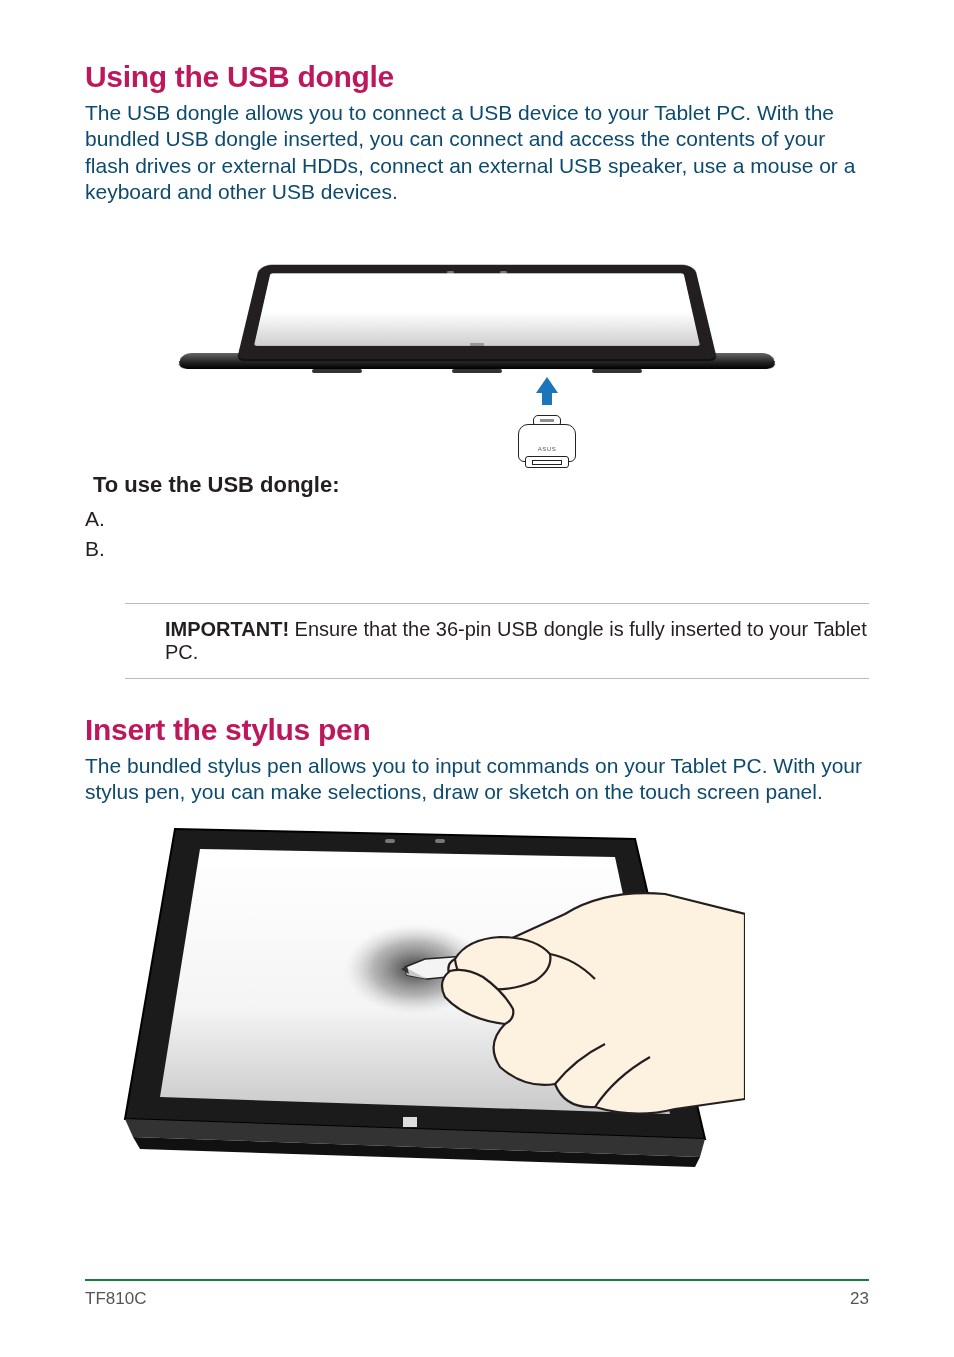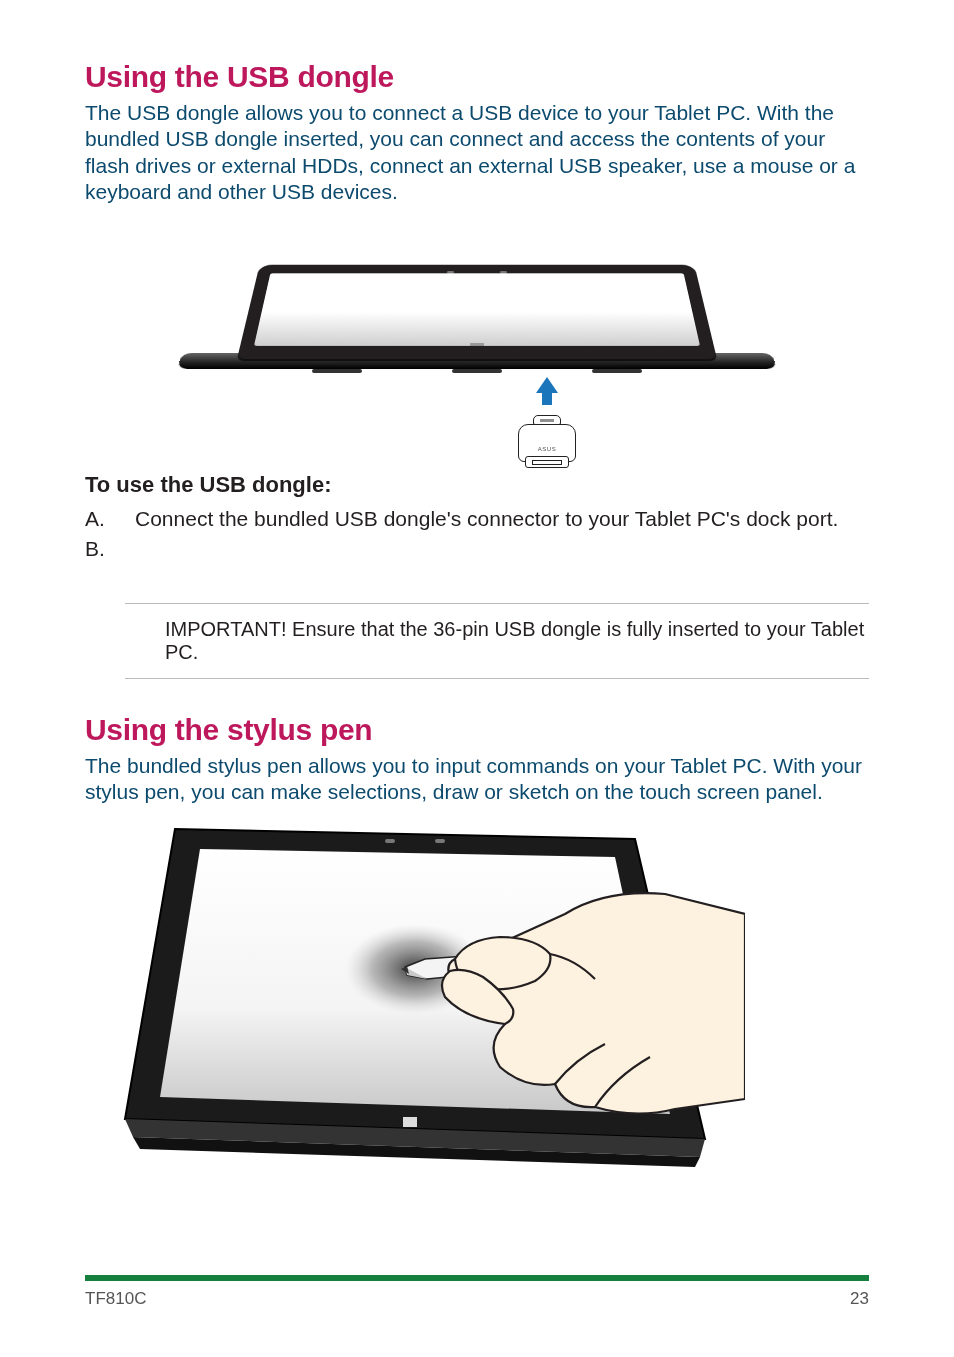--- a/index.html
+++ b/index.html
@@ -23,46 +23,47 @@
     font-size: 21px;
     line-height: 1.25;
     color: #0c4a6e;
     margin-bottom: 14px;
   }
   h3.sub-heading {
     font-size: 22px;
     font-weight: 700;
     margin-top: 8px;
     margin-bottom: 6px;
+    margin-left: 8px;
   }
   .steps {
     font-size: 21px;
     line-height: 1.45;
   }
   .steps .row { display: flex; }
   .steps .label { width: 50px; flex-shrink: 0; }
   .note-box {
     border-top: 1px solid #bbb;
     border-bottom: 1px solid #bbb;
     padding: 14px 0 14px 40px;
     margin: 38px 0 34px 40px;
     font-size: 20px;
   }
-  .note-box .important-label { font-weight: 400; }
+  .note-box .important-label { font-weight: 700; }
   .figure-wrap {
     display: flex;
     justify-content: center;
     margin: 14px 0 10px 0;
   }
   .footer {
     position: absolute;
     left: 85px;
     right: 85px;
     bottom: 48px;
-    border-top: 6px solid #15803d;
+    border-top: 2px solid #15803d;
     padding-top: 8px;
     font-size: 17px;
     color: #555;
     display: flex;
     justify-content: space-between;
   }
 
   
   .tablet1 {
     width: 600px;
@@ -217,32 +218,31 @@
         </div>
       </div>
     </div>
   </div>
 </div>
 
 <h3 class="sub-heading">To use the USB dongle:</h3>
 <div class="steps">
   <div class="row">
     <span class="label">A.</span>
-    <span>Connect the bundled USB dongle's connector to your Tablet PC's dock port.</span>
   </div>
   <div class="row">
     <span class="label">B.</span>
   </div>
 </div>
 
 <div class="note-box">
   <span class="important-label">IMPORTANT! </span><span> Ensure that the 36-pin USB dongle is fully inserted to your Tablet PC.</span>
 </div>
 
-<h2 class="section-heading">Using the stylus pen</h2>
+<h2 class="section-heading">Insert the stylus pen</h2>
 <p class="body-text">The bundled stylus pen allows you to input commands on your Tablet PC. With your stylus pen, you can make selections, draw or sketch on the touch screen panel.</p>
 
 <div class="figure-wrap" style="justify-content:flex-start;">
   <div class="tablet2-wrap">
     <svg viewBox="0 0 640 360" width="640" height="360">
 
       <polygon points="70,10 530,20 600,320 20,300" fill="#1b1b1b" stroke="#000" stroke-width="2"></polygon>
 
       <defs>
         <linearGradient id="scr" x1="0" y1="0" x2="0" y2="1">

